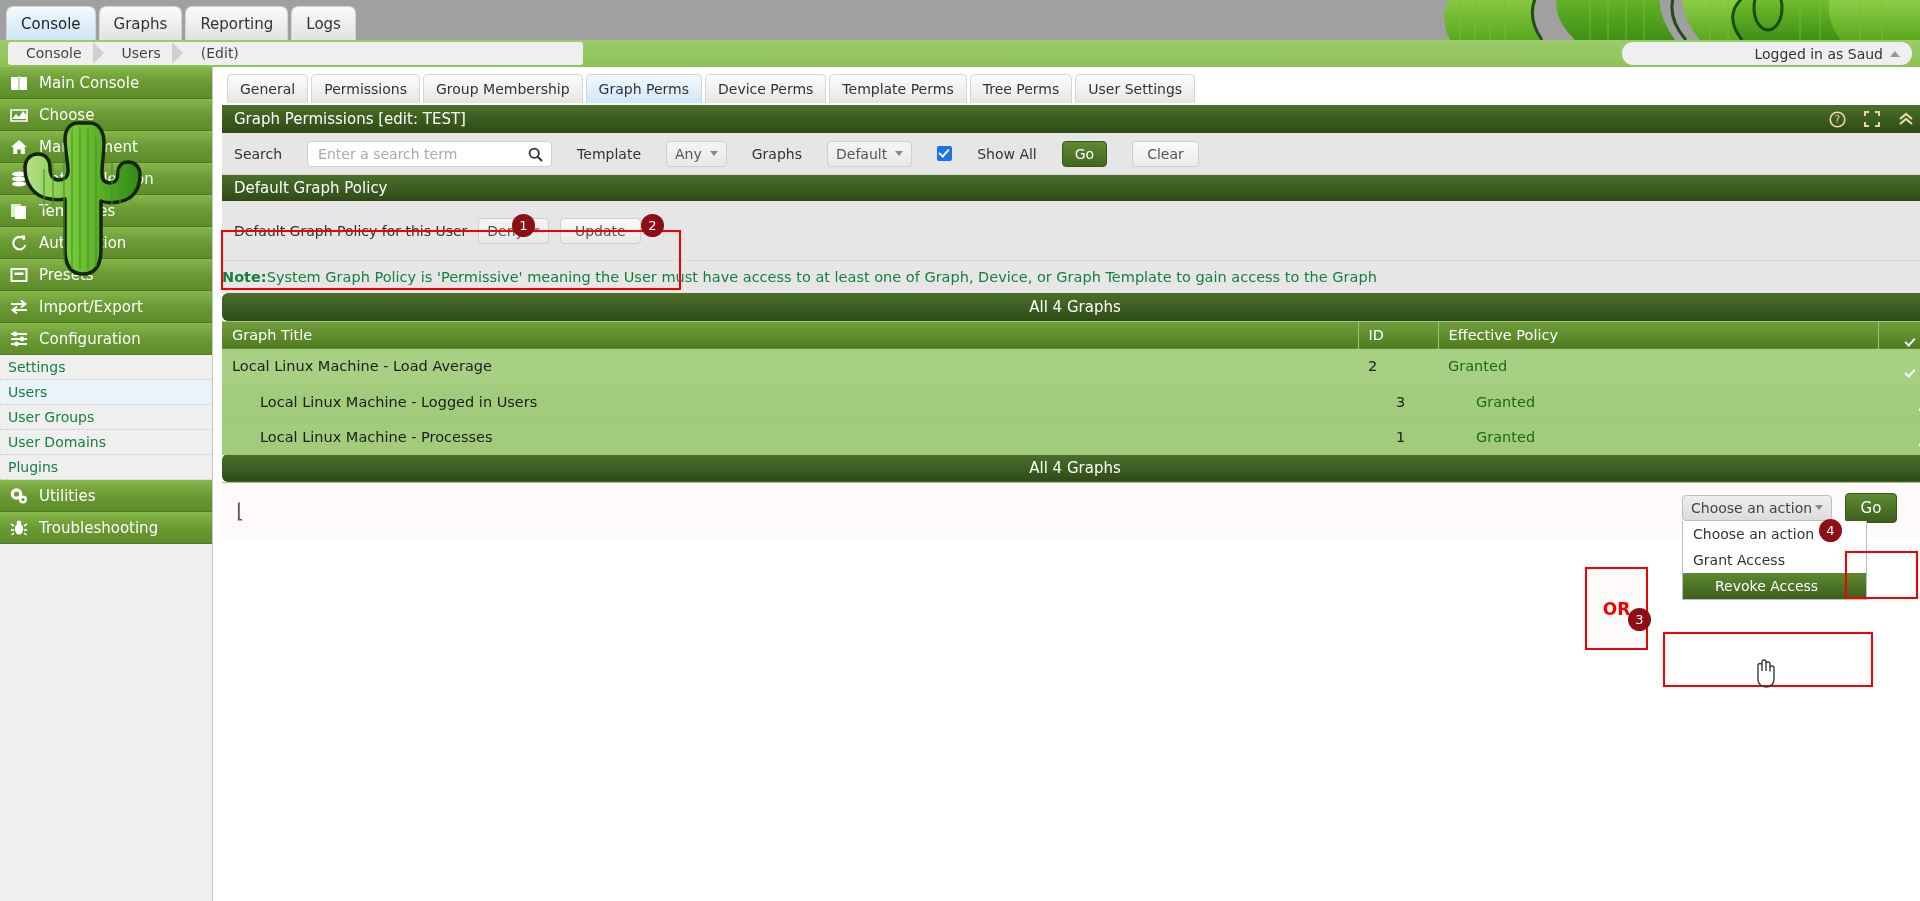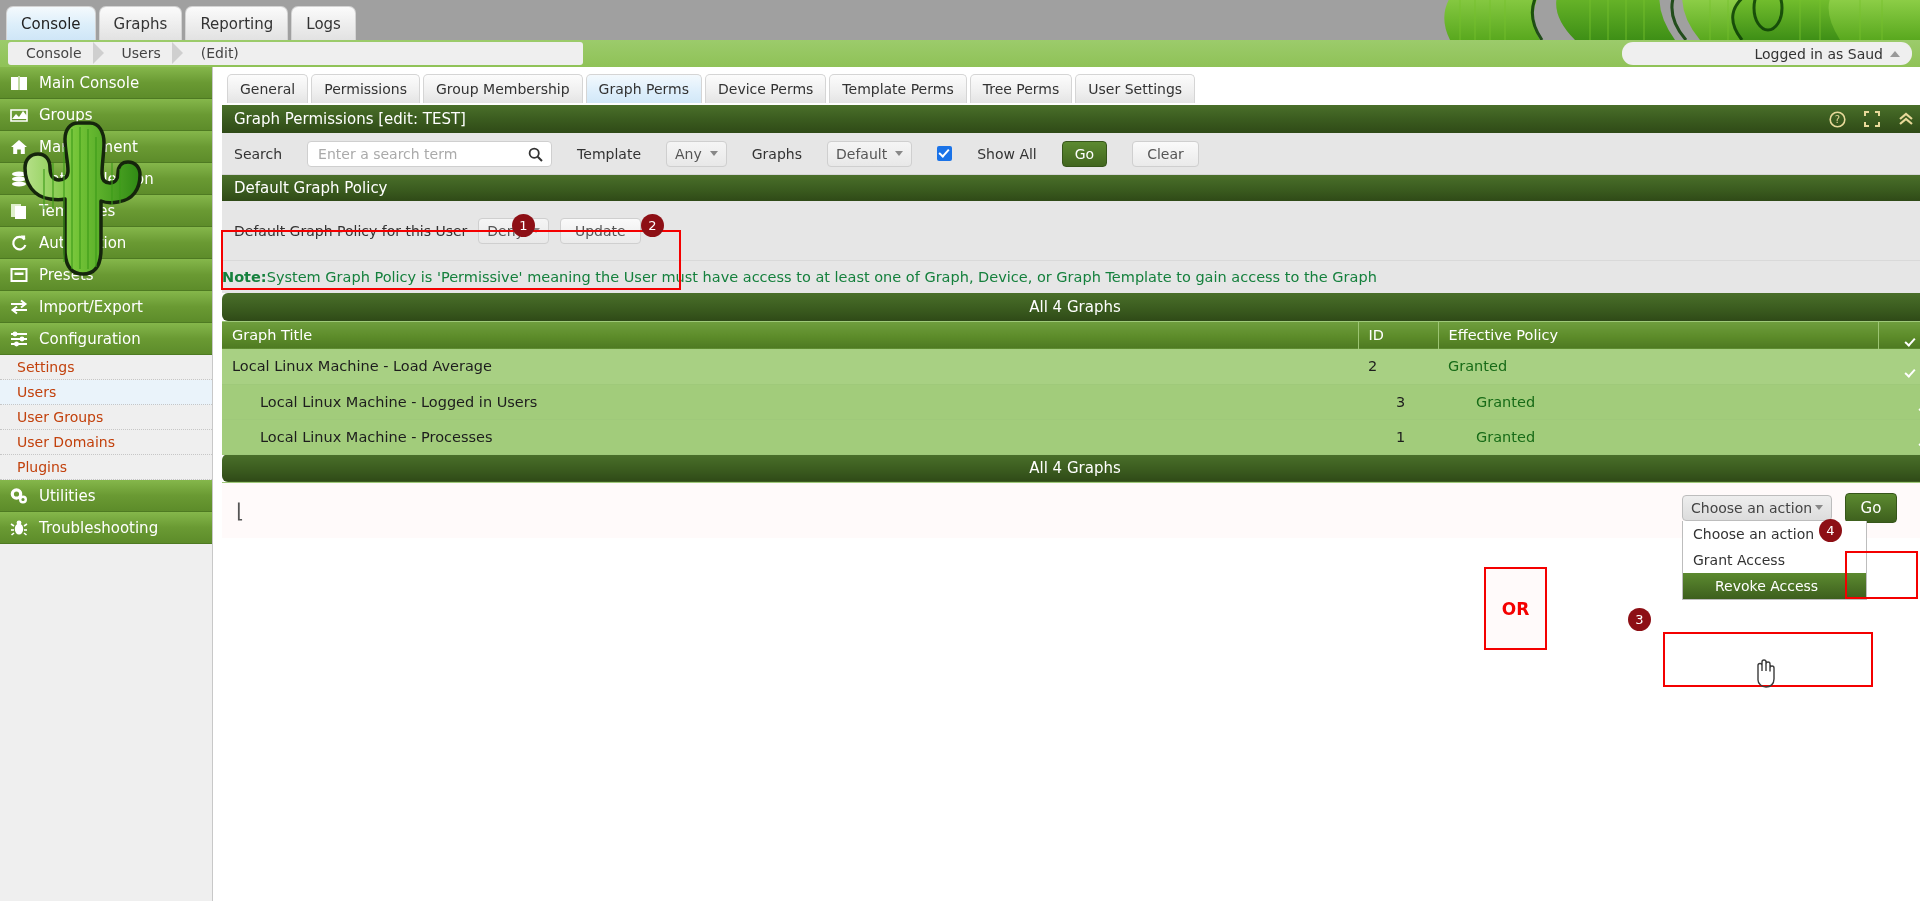--- a/index.html
+++ b/index.html
@@ -79,22 +79,22 @@
   }
   .nav-main {
     height: 32px; display: flex; align-items: center; gap: 11px;
     padding-left: 10px; color: #ffffff; font-size: 15px;
     background: linear-gradient(to bottom, #85b74b 0%, #6a9a33 50%, #5d8c2a 100%);
     border-bottom: 1px solid #4e7a22;
     cursor: pointer;
   }
   .nav-main .ico { width: 18px; height: 18px; flex: 0 0 18px; display:block; }
   .nav-sub {
-    height: 25px; display: flex; align-items: center; padding-left: 17px;
-    font-size: 14px; color: #c2410c; background: #efefef;
+    height: 25px; display: flex; align-items: center; padding-left: 8px;
+    font-size: 14px; color: #15803d; background: #efefef;
     border-bottom: 1px dotted #c6c6c6; cursor: pointer;
   }
   .nav-sub.selected { background: #eaf3fa; }
   #cactus-logo { position: absolute; top: 40px; left: 20px; width: 130px; height: 190px; }
 
   
   #content {
     position: absolute; top: 67px; left: 214px; width: 1706px; height: 834px;
     background: #ffffff; overflow: hidden; margin-left: 8px;
   }
@@ -345,21 +345,21 @@
           <path d="M8.2 2h1.6v14H8.2z" fill="#d7ebc2"></path>
         </svg></span>
     <span>Main Console</span>
   </div>
 
   <div class="nav-main">
     <span class="ico"><svg viewBox="0 0 18 18" width="18" height="18">
           <path d="M1 15V4h16v11z" fill="none" stroke="#fff" stroke-width="1.6"></path>
           <path d="M2 13l4-5 3 3 4-6 4 5v3z" fill="#fff"></path>
         </svg></span>
-    <span>Groups</span>
+    <span>Choose</span>
   </div>
 
   <div class="nav-main">
     <span class="ico"><svg viewBox="0 0 18 18" width="18" height="18">
           <path d="M9 2L1 9h2.2v7h4v-4.5h3.6V16h4V9H17z" fill="#fff"></path>
         </svg></span>
     <span>Management</span>
   </div>
 
   <div class="nav-main">
@@ -600,21 +600,21 @@
       <div class="dd-item">Grant Access</div>
       <div class="dd-item hl">Revoke Access</div>
     </div>
   </div>
 </div>
 
 <div class="ann-box" style="left:221px; top:230px; width:460px; height:60px;"></div>
 <div class="ann-badge" style="left:512px; top:214px;">1</div>
 <div class="ann-badge" style="left:641px; top:214px;">2</div>
 
-<div class="ann-or" style="left:1484px; top:567px; width:63px; height:83px;">OR</div>
+<div class="ann-or" style="left:1585px; top:567px; width:63px; height:83px;">OR</div>
 
 <div class="ann-badge" style="left:1628px; top:608px;">3</div>
 
 <div class="ann-box" style="left:1663px; top:632px; width:210px; height:55px;"></div>
 
 <div class="ann-box" style="left:1845px; top:551px; width:73px; height:48px;"></div>
 <div class="ann-badge" style="left:1819px; top:519px;">4</div>
 
 <svg id="cursor-hand" style="left:1753px; top:658px;" width="24" height="30" viewBox="0 0 24 30">
   <path d="M5 18V7.5a2 2 0 1 1 4 0V13V4a2 2 0 1 1 4 0v9V6a2 2 0 1 1 4 0v7.5V10a2 2 0 1 1 4 0v11c0 5-3.5 8-8 8-4 0-8-3-8-7z" fill="none" stroke="#3a3a3a" stroke-width="1.4"></path>

